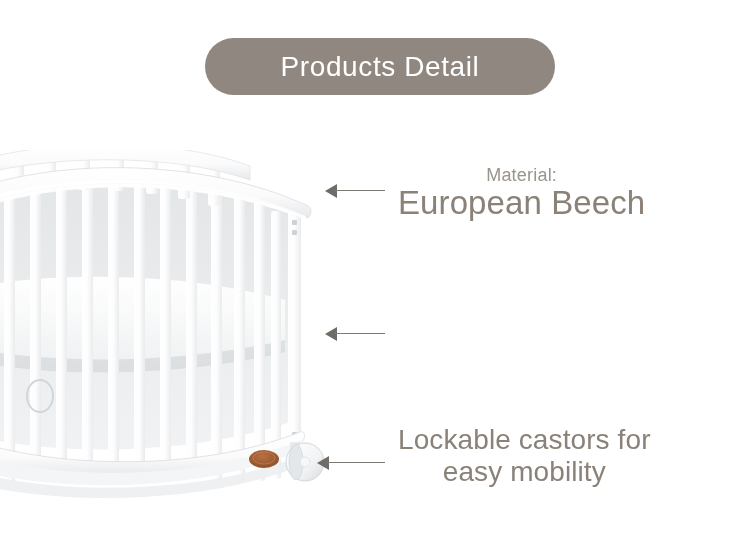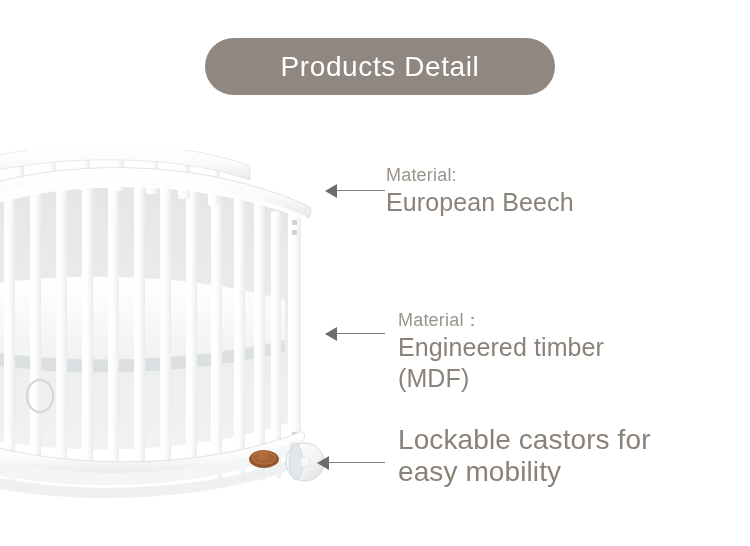--- a/index.html
+++ b/index.html
@@ -14,20 +14,21 @@
     overflow: hidden;
     position: relative;
   }
 
   #stage {
     position: relative;
     width: 750px;
     height: 546px;
     background: #ffffff;
     overflow: hidden;
+    text-align: center;
   }
 
   
   .title-pill {
     position: absolute;
     left: 205px;
     top: 38px;
     width: 350px;
     height: 57px;
     background: #908880;
@@ -53,28 +54,28 @@
     display: block;
     color: #9a948c;
     font-size: 18px;
     font-weight: 400;
     line-height: 24px;
     letter-spacing: 0.2px;
   }
   .ann .value {
     display: block;
     color: #8a8278;
-    font-size: 25px;
+    font-size: 33px;
     font-weight: 400;
     line-height: 31px;
     letter-spacing: 0.1px;
     white-space: pre-line;
   }
 
-  #ann-1 { left: 386px; top: 163px; }
+  #ann-1 { left: 398px; top: 163px; }
   #ann-2 { left: 398px; top: 308px; }
   #ann-3 { left: 398px; top: 424px; }
   #ann-3 .value { font-size: 28px; line-height: 32px; }
 
   
   .arrow {
     position: absolute;
     height: 14px;
     display: block;
   }
@@ -252,24 +253,19 @@
   <div class="arrow" id="arrow-3">
     <span class="head"></span>
     <span class="shaft"></span>
   </div>
 
   <div class="ann" id="ann-1">
     <span class="label">Material:</span>
     <span class="value">European Beech</span>
   </div>
 
-  <div class="ann" id="ann-2">
-    <span class="label">Material：</span>
-    <span class="value">Engineered timber
- (MDF)</span>
-  </div>
 
   <div class="ann" id="ann-3">
     <span class="value">Lockable castors for
 easy mobility</span>
   </div>
 
 </div>
 
 </body></html>

